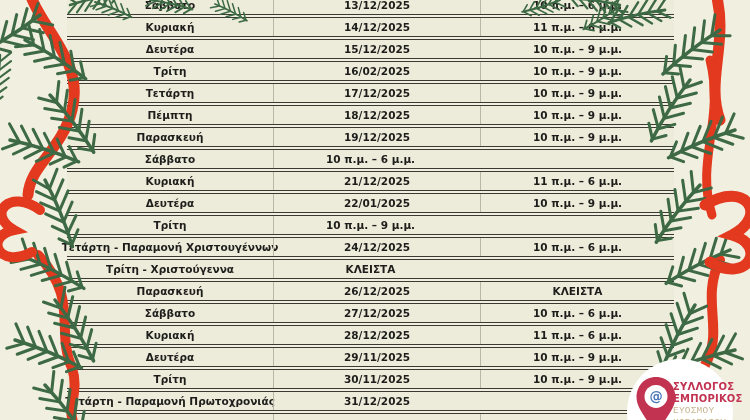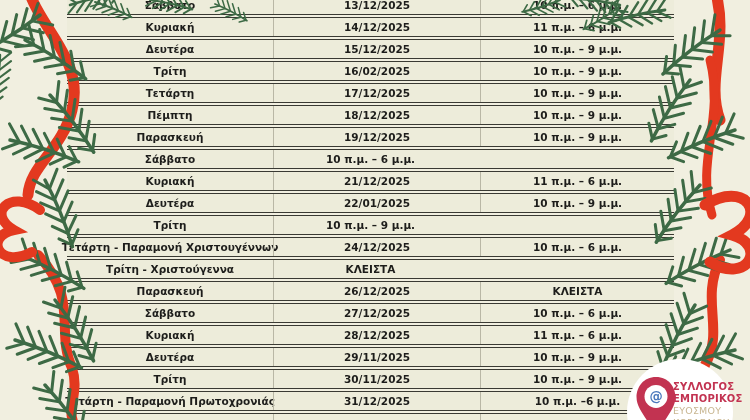--- a/index.html
+++ b/index.html
@@ -39,21 +39,21 @@
     background:#ffffff; border-radius:50%; z-index:3;
   }
   .logo .pin{position:absolute; left:6px; top:12px;}
   .logo .words{position:absolute; left:46px; top:22px; text-align:left;}
   .logo .words .red{
     font-size:10px; line-height:12px; font-weight:bold;
     color:var(--logoRed); letter-spacing:.2px;
   }
   .logo .words .tan{
     font-size:9.5px; line-height:12px; font-weight:400;
-    color:var(--logoTan); letter-spacing:.2px;
+    color:var(--logoTan); letter-spacing:.2px;font-family:Liberation Mono, monospace;
   }
 </style>
 </head>
 <body>
 
 <div class="schedule">
   <div>
   <div class="row">
     <div class="cell day">Σάββατο</div>
     <div class="cell date">13/12/2025</div>
@@ -155,21 +155,20 @@
 
   <div class="row">
     <div class="cell day">Τρίτη</div>
     <div class="cell date">30/11/2025</div>
     <div class="cell hours">10 π.μ. – 9 μ.μ.</div>
   </div>
 
   <div class="row">
     <div class="cell day">Τετάρτη - Παραμονή Πρωτοχρονιάς</div>
     <div class="cell date">31/12/2025</div>
-    <div class="cell hours">10 π.μ. –6 μ.μ.</div>
   </div>
 </div>
   <div class="row partial">
     <div class="cell day"></div>
     <div class="cell date"></div>
     <div class="cell hours"></div>
   </div>
 </div>
 
 <svg class="decor" width="750" height="420" viewBox="0 0 750 420">

